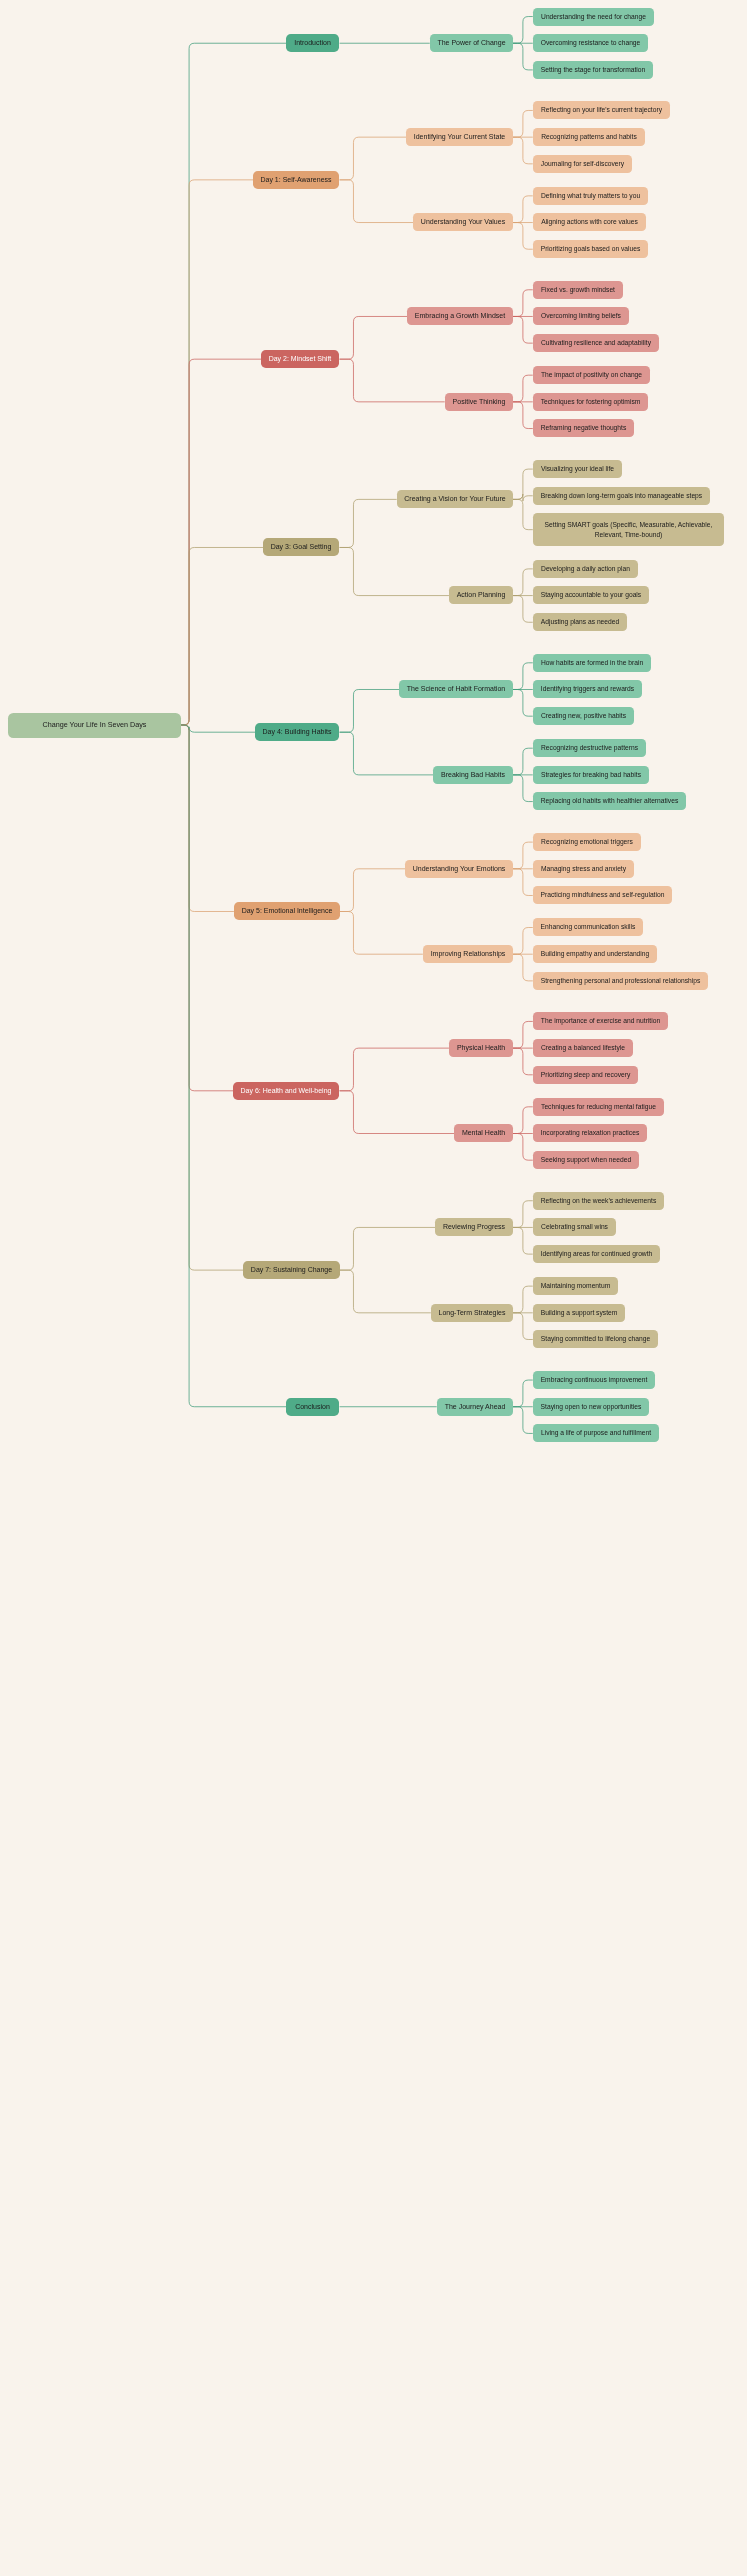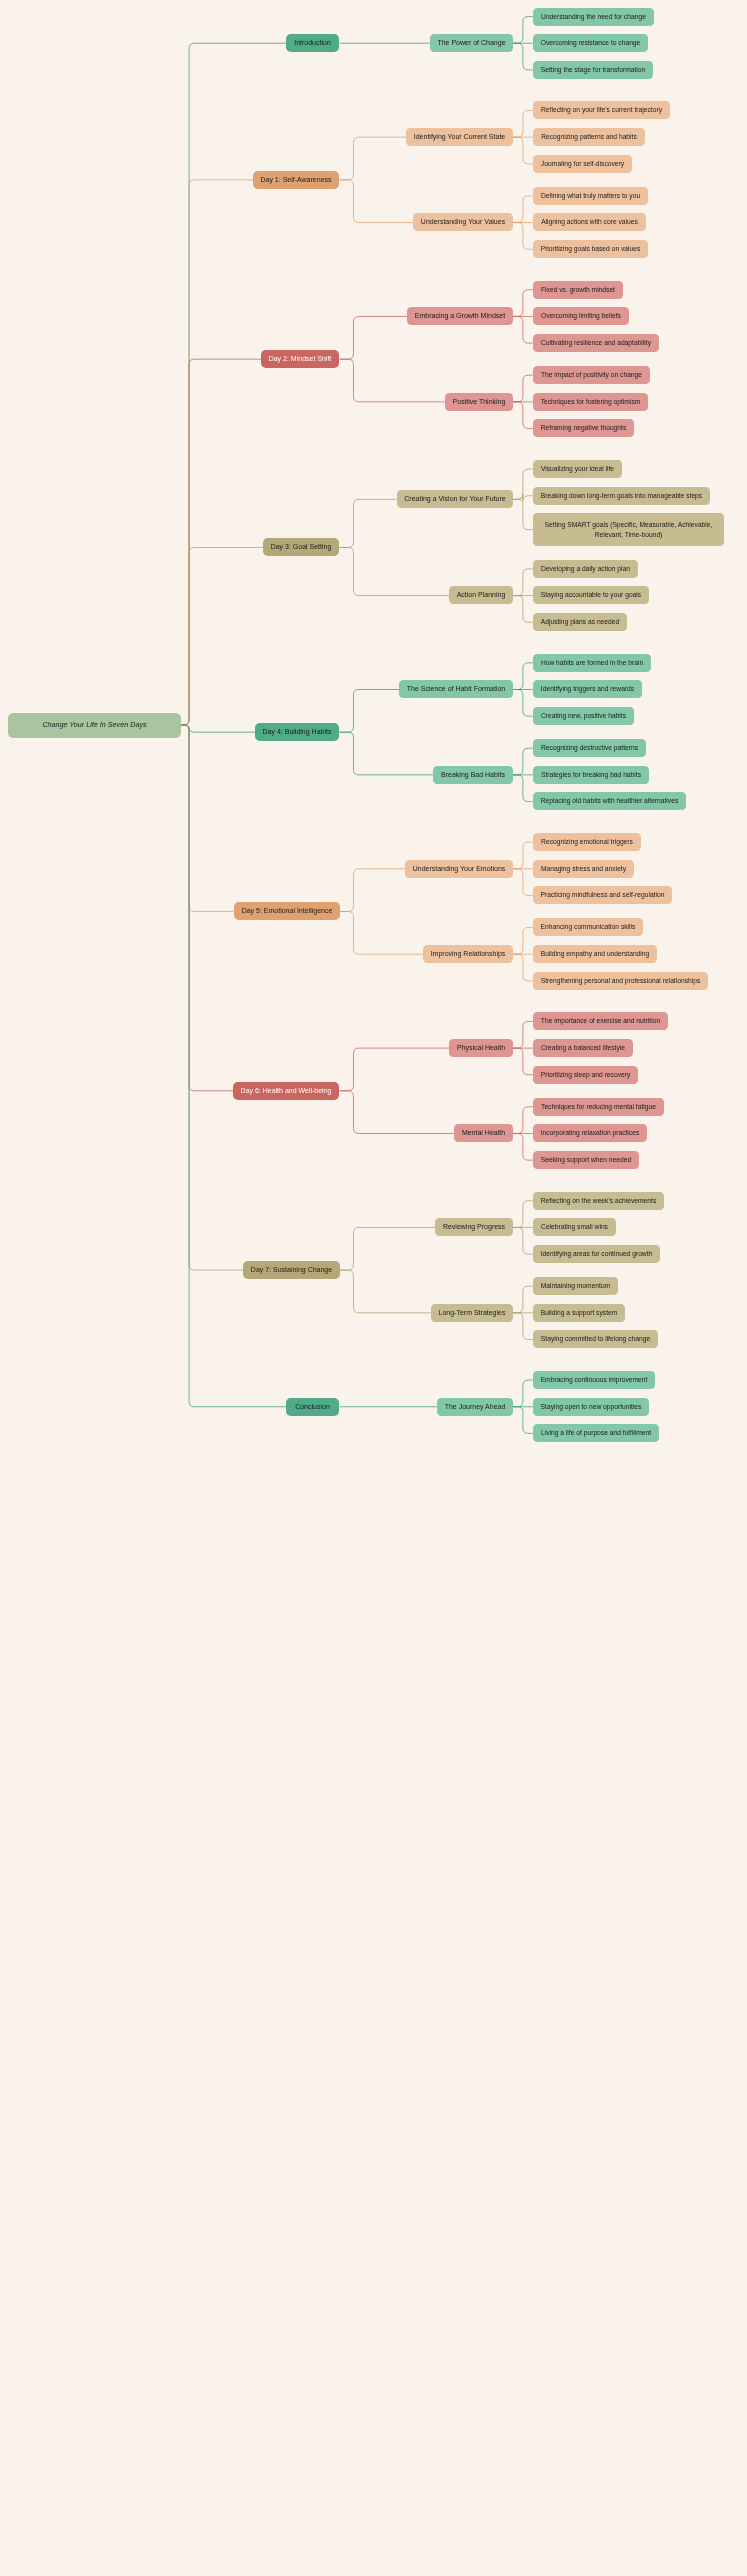--- a/index.html
+++ b/index.html
@@ -19,21 +19,20 @@
     display:flex;align-items:center;justify-content:center;
     text-align:center;
     color:#1b1b1b;
     line-height:1.38;
     padding:2.1px 4.3px;
   }
   .n-root{
     font-size:7.2px;
     background:#a9c5a0;
     border-radius:5.3px;
-    font-style:italic;
   }
   .n-l1{
     font-size:7px;
     border-radius:4.8px;
   }
   .n-l2{font-size:7px;}
   .n-l3{font-size:6.7px;}
   .white-text{color:#ffffff;}
 </style>
 </head>

